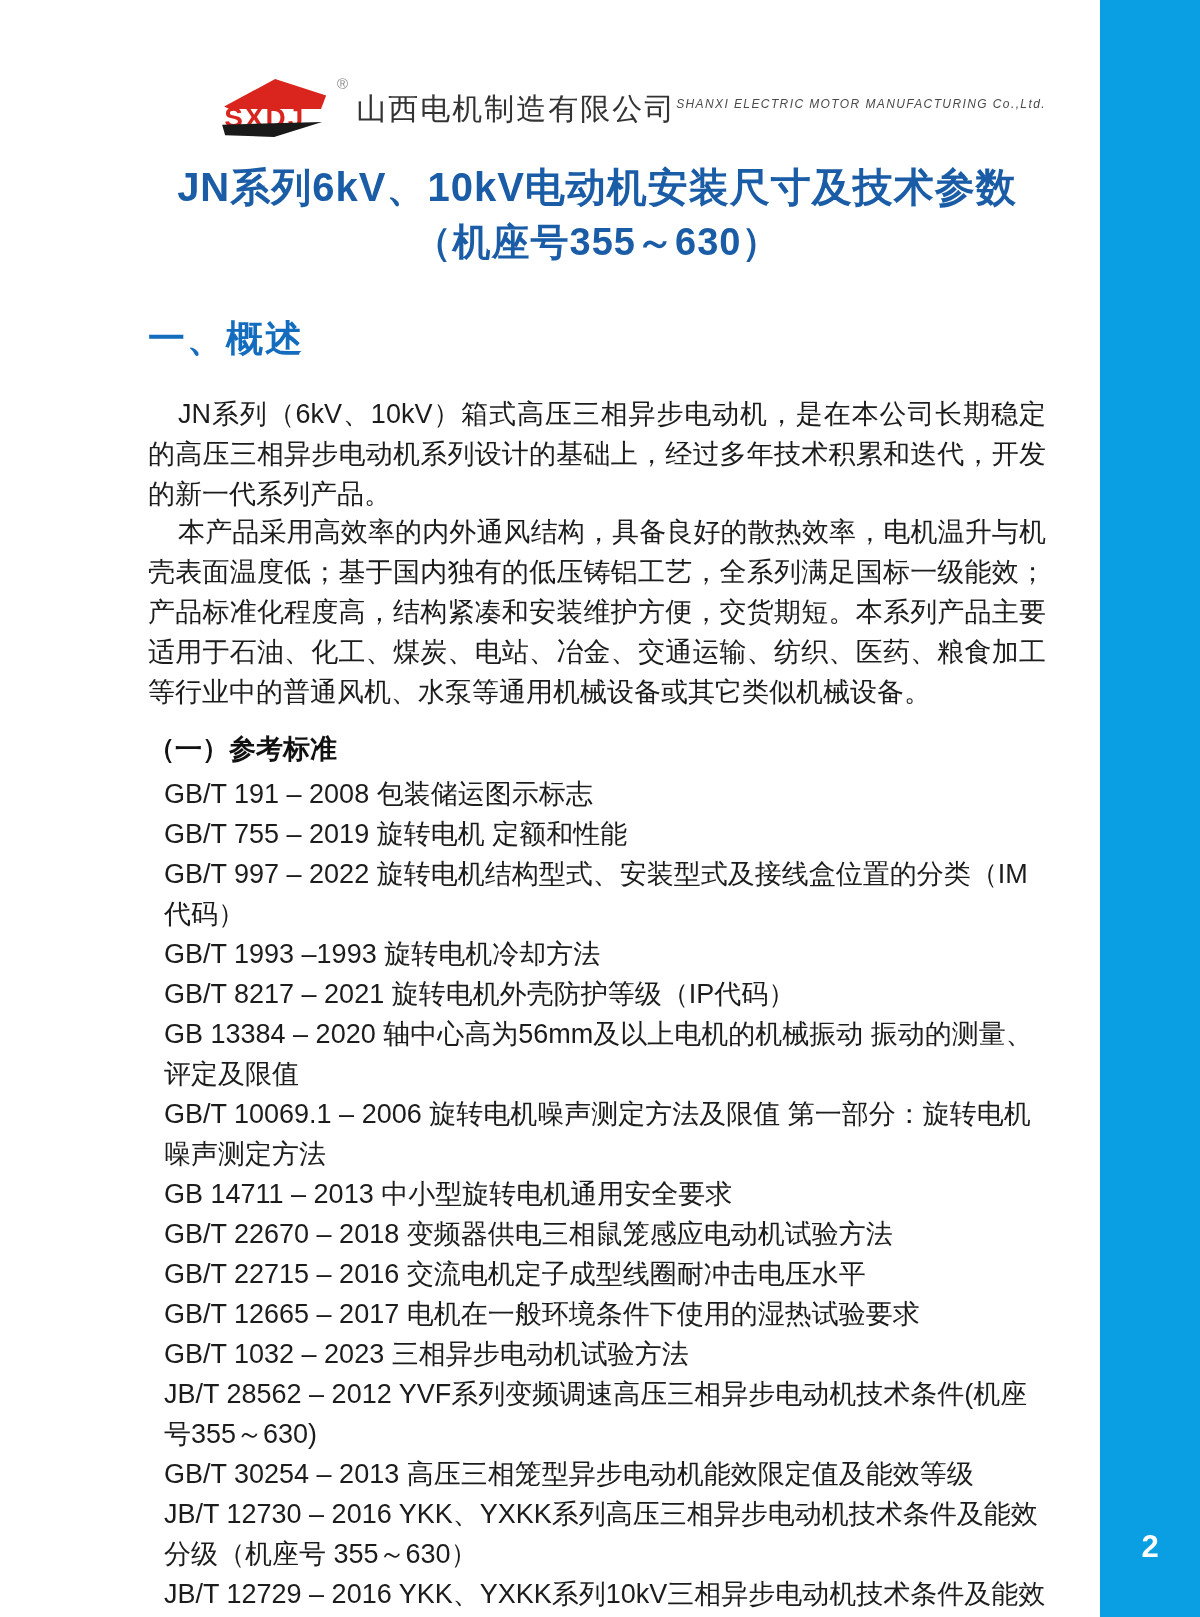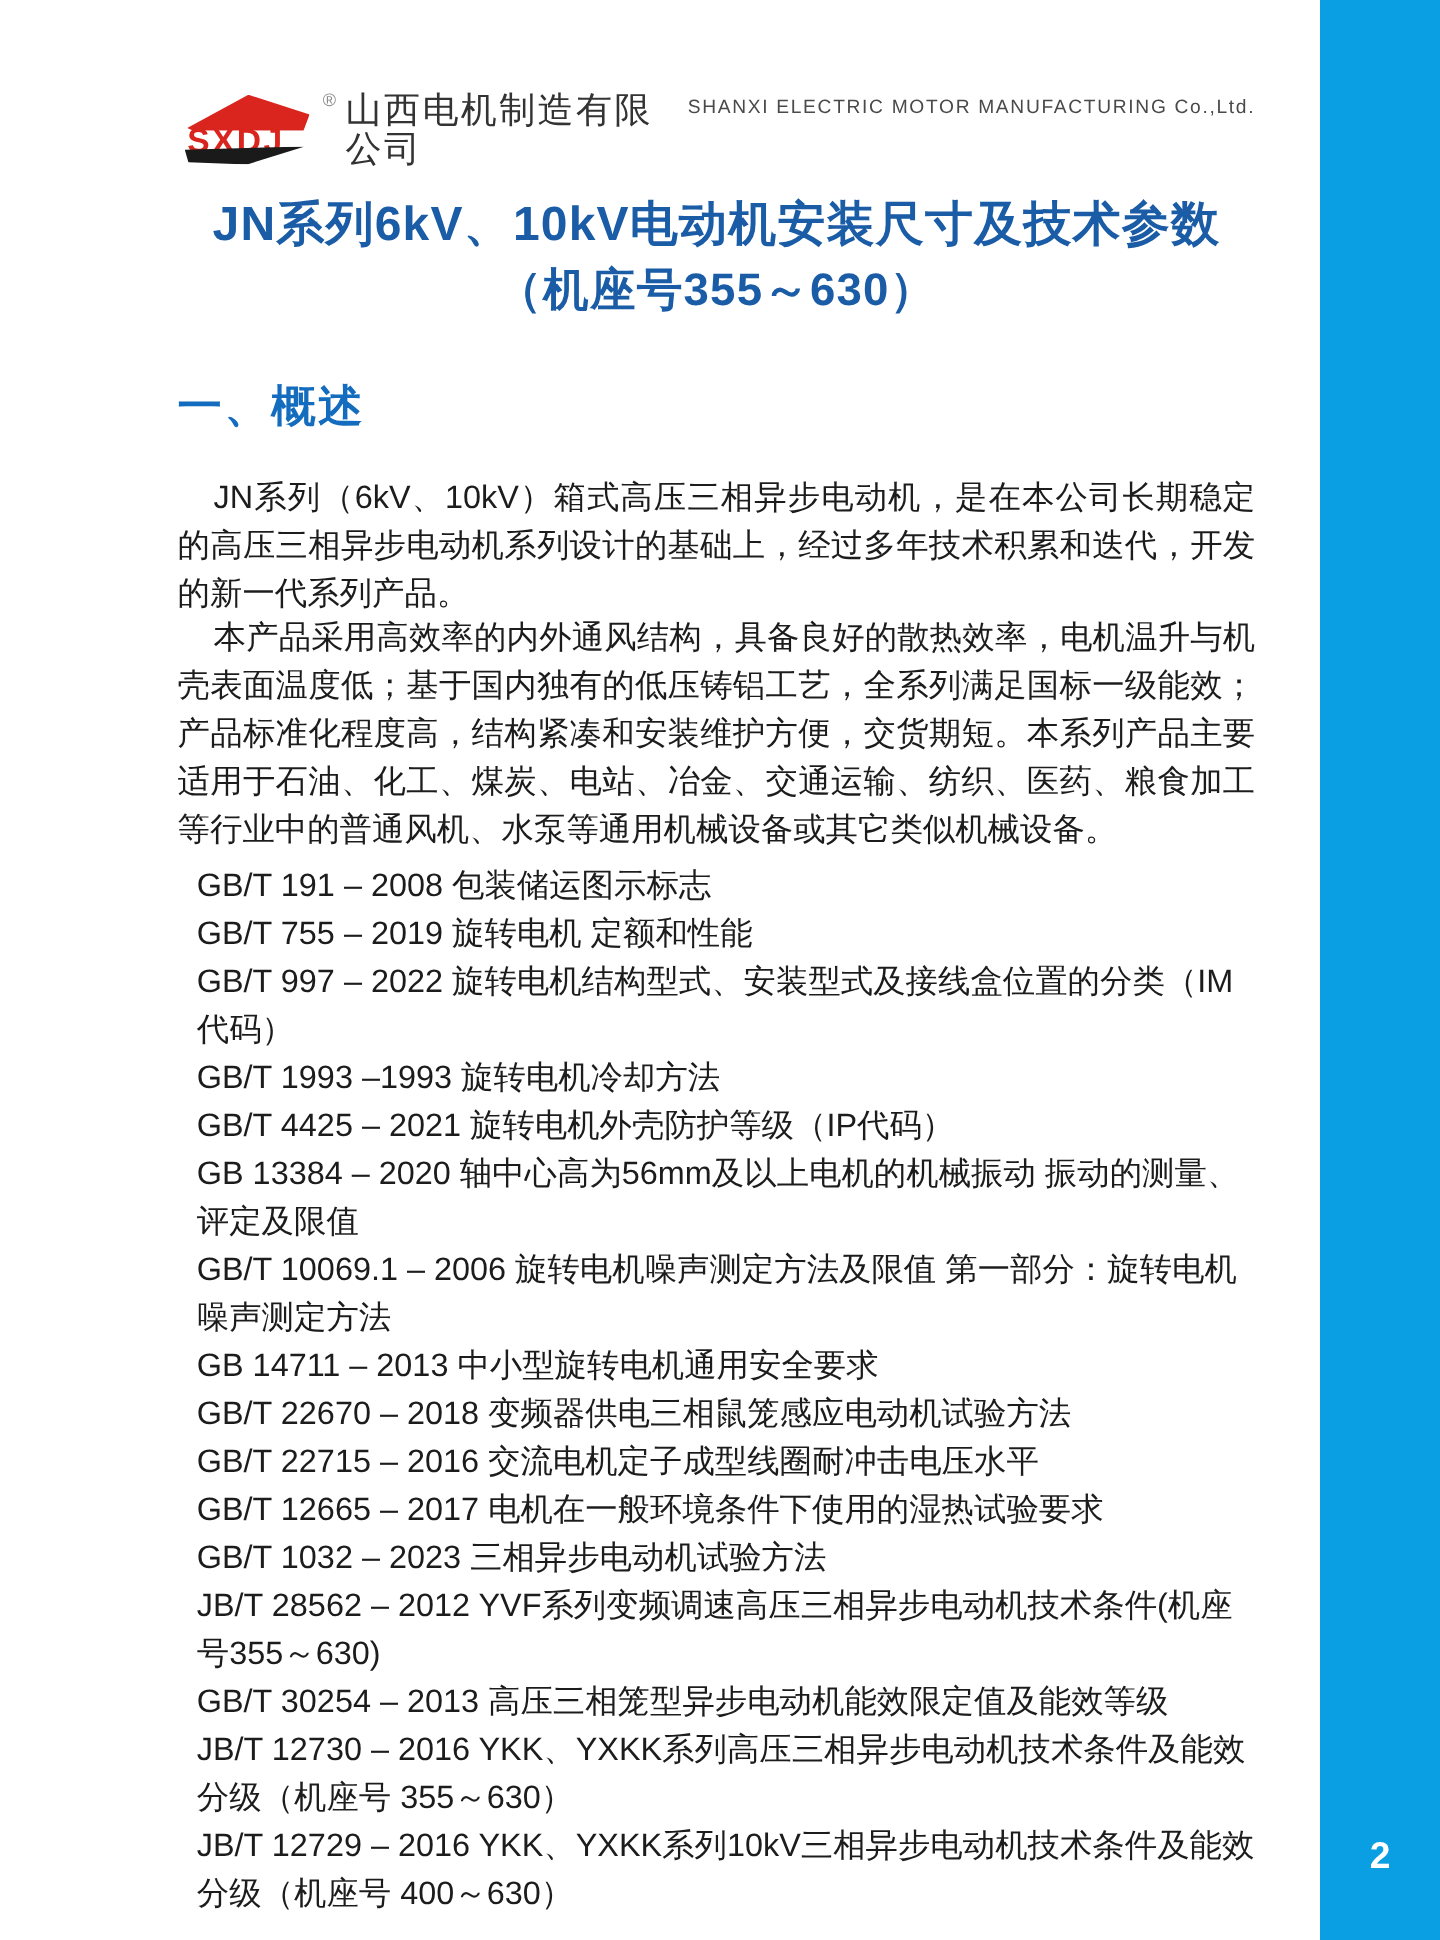--- a/index.html
+++ b/index.html
@@ -87,24 +87,25 @@
     justify-content: center;
   }
   .company-cn {
     font-size: 30px;
     color: #333333;
     letter-spacing: 2px;
     line-height: 32px;
   }
   .company-en {
     margin-top: 4px;
-    font-size: 16px;
+    font-size: 12px;
     color: #4a4a4a;
     letter-spacing: 1.4px;
     white-space: nowrap;
+    font-style: italic;
   }
   
   .doc-title {
     margin-top: 16px;
     text-align: center;
     color: #1A5CA6;
     font-weight: 800;
   }
   .doc-title .t-line1 { font-size: 40px; line-height: 55px; letter-spacing: 1px; }
   .doc-title .t-line2 { font-size: 38px; line-height: 55px; letter-spacing: 1px; text-align: center; }
@@ -164,26 +165,27 @@
     <div class="doc-title">
       <div class="t-line1">JN系列6kV、10kV电动机安装尺寸及技术参数</div>
       <div class="t-line2">（机座号355～630）</div>
     </div>
 
     <div class="sec-heading">一、概述</div>
 
     <div class="para">JN系列（6kV、10kV）箱式高压三相异步电动机，是在本公司长期稳定的高压三相异步电动机系列设计的基础上，经过多年技术积累和迭代，开发的新一代系列产品。</div>
     <div class="para">本产品采用高效率的内外通风结构，具备良好的散热效率，电机温升与机壳表面温度低；基于国内独有的低压铸铝工艺，全系列满足国标一级能效；产品标准化程度高，结构紧凑和安装维护方便，交货期短。本系列产品主要适用于石油、化工、煤炭、电站、冶金、交通运输、纺织、医药、粮食加工等行业中的普通风机、水泵等通用机械设备或其它类似机械设备。</div>
 
+    <div class="sub-heading">（一）参考标准</div>
     <div class="std-list">
       <div class="std-item">GB/T 191 – 2008 包装储运图示标志</div>
       <div class="std-item">GB/T 755 – 2019 旋转电机 定额和性能</div>
       <div class="std-item">GB/T 997 – 2022 旋转电机结构型式、安装型式及接线盒位置的分类（IM代码）</div>
       <div class="std-item">GB/T 1993 –1993 旋转电机冷却方法</div>
-      <div class="std-item">GB/T 4425 – 2021 旋转电机外壳防护等级（IP代码）</div>
+      <div class="std-item">GB/T 8217 – 2021 旋转电机外壳防护等级（IP代码）</div>
       <div class="std-item">GB 13384 – 2020 轴中心高为56mm及以上电机的机械振动 振动的测量、评定及限值</div>
       <div class="std-item">GB/T 10069.1 – 2006 旋转电机噪声测定方法及限值 第一部分：旋转电机噪声测定方法</div>
       <div class="std-item">GB 14711 – 2013 中小型旋转电机通用安全要求</div>
       <div class="std-item">GB/T 22670 – 2018 变频器供电三相鼠笼感应电动机试验方法</div>
       <div class="std-item">GB/T 22715 – 2016 交流电机定子成型线圈耐冲击电压水平</div>
       <div class="std-item">GB/T 12665 – 2017 电机在一般环境条件下使用的湿热试验要求</div>
       <div class="std-item">GB/T 1032 – 2023 三相异步电动机试验方法</div>
       <div class="std-item">JB/T 28562 – 2012 YVF系列变频调速高压三相异步电动机技术条件(机座号355～630)</div>
       <div class="std-item">GB/T 30254 – 2013 高压三相笼型异步电动机能效限定值及能效等级</div>
       <div class="std-item">JB/T 12730 – 2016 YKK、YXKK系列高压三相异步电动机技术条件及能效分级（机座号 355～630）</div>

